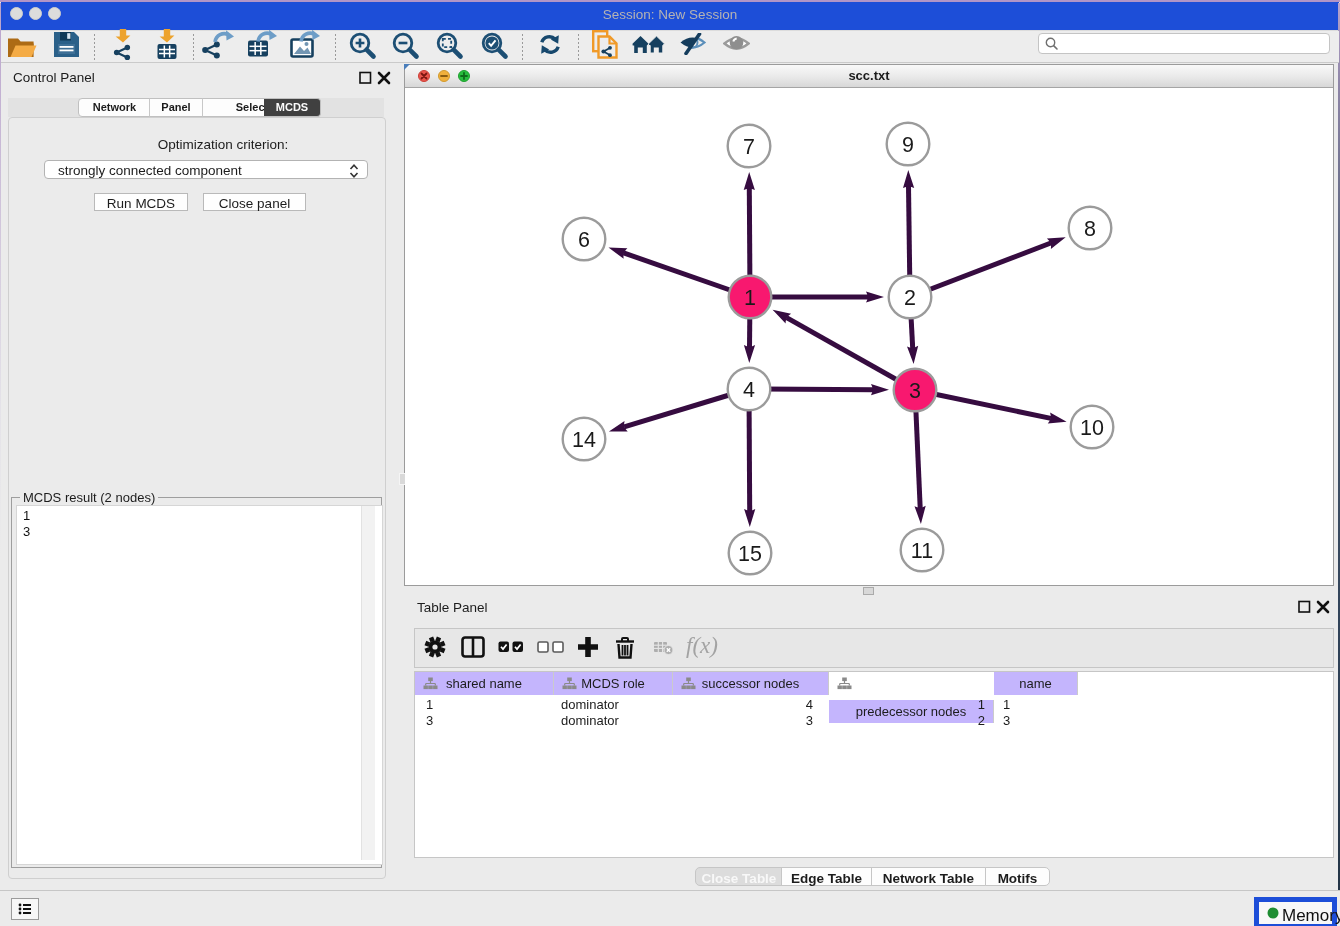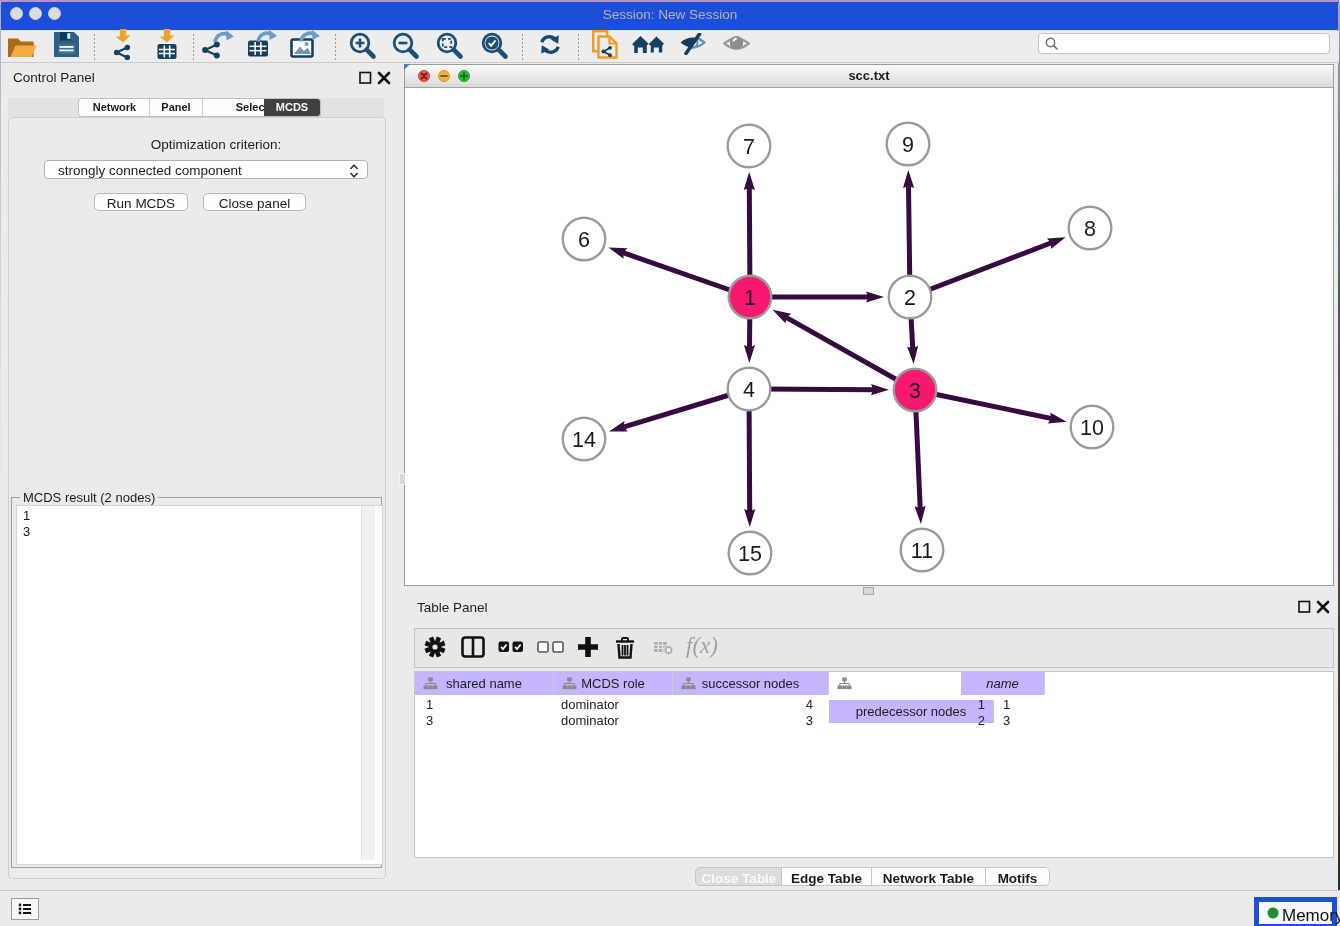--- a/index.html
+++ b/index.html
@@ -26,26 +26,26 @@
   #searchbox{position:absolute;left:1037px;top:2px;width:290px;height:19px;
              background:#fff;border:1px solid #c4c4c4;border-radius:4px;}
   
   #cptitle{left:13px;top:70px;font-size:13.5px;color:#1c1c1c;}
   #cpcontent{left:8px;top:117px;width:376px;height:760px;background:#ebebeb;
              border:1px solid #cfcfcf;border-radius:4px;}
   #tabband{left:8px;top:98px;width:376px;height:19px;background:#e2e2e2;}
   .tab{position:absolute;top:98px;height:15px;background:#fdfdfd;
        border:1px solid #c0c0c0;font-size:11px;color:#1c1c1c;
        text-align:center;padding-top:2px;font-weight:700;}
-  #optlabel{left:8px;top:137px;width:416px;text-align:center;font-size:13.5px;color:#1c1c1c;}
+  #optlabel{left:8px;top:137px;width:416px;text-align:center;font-size:13.5px;color:#1c1c1c;padding-left:7px;}
   #dropdown{left:44px;top:160px;width:309px;height:15px;background:#fff;
             border:1px solid #b3b3b3;border-radius:4px;font-size:13.5px;color:#1c1c1c;
             padding:2px 0 0 13px;}
   .btn{position:absolute;top:193px;height:14px;background:#fefefe;
-       border:1px solid #b9b9b9;border-radius:5px;font-size:13.5px;color:#1c1c1c;
+       border:1px solid #b9b9b9;border-radius:0;font-size:13.5px;color:#1c1c1c;
        text-align:center;padding-top:2px;}
   #fieldset{left:11px;top:497px;width:369px;height:369px;border:1px solid #9e9e9e;}
   #legend{left:20px;top:490px;background:#ebebeb;padding:0 3px;font-size:13px;color:#1c1c1c;}
   #resultarea{left:16px;top:505px;width:359px;height:356px;background:#fff;
               border:1px solid #d6d6d6;font-size:13px;color:#111;line-height:16px;
               padding:2px 0 0 6px;}
   #resscroll{left:361px;top:506px;width:13px;height:354px;background:#f2f2f2;
              border-left:1px solid #e2e2e2;}
   
   #netframe{left:404px;top:64px;width:930px;height:522px;background:#fff;
@@ -365,21 +365,21 @@
     <line x1="9.6" y1="3" x2="9.6" y2="13" stroke="#e7e7e7" stroke-width="1.1"></line>
     <circle cx="15.5" cy="11" r="4.5" fill="#aeaeae" stroke="#e7e7e7" stroke-width="1"></circle>
     <path d="M13.8 9.3 l3.4 3.4 M17.2 9.3 l-3.4 3.4" stroke="#fff" stroke-width="1.4"></path>
   </svg>
 <div class="abs" style="left:686px;top:633px;font-family:'Liberation Serif',serif;font-style:italic;font-size:23px;color:#a3a3a3;">f(x)</div>
 <div class="abs" id="tablebox">
   <div class="th" style="left:0;width:139px;">shared name</div>
   <div class="th" style="left:139px;width:119px;">MCDS role</div>
   <div class="th" style="left:258px;width:156px;">successor nodes</div>
   <div class="th" style="left:414px;width:165px;margin-top:28px;">predecessor nodes</div>
-  <div class="th" style="left:546px;width:84px;font-style:italic;">name</div>
+  <div class="th" style="left:579px;width:84px;">name</div>
   <svg class="abs" style="left:8px;top:5px" width="15" height="13" viewBox="0 0 15 13">
       <rect x="5.2" y="0.5" width="4.6" height="3.6" fill="#8a8a8a"></rect>
       <path d="M7.5 4 V6.5 M2.7 6.5 H12.3 M2.7 6.5 V8.5 M12.3 6.5 V8.5" stroke="#8a8a8a" stroke-width="1.2" fill="none"></path>
       <rect x="0.5" y="8.5" width="4.4" height="3.6" fill="#8a8a8a"></rect>
       <rect x="10.1" y="8.5" width="4.4" height="3.6" fill="#8a8a8a"></rect>
       <rect x="5.2" y="8.5" width="4.6" height="3.6" fill="#8a8a8a"></rect>
     </svg>
     <svg class="abs" style="left:147px;top:5px" width="15" height="13" viewBox="0 0 15 13">
       <rect x="5.2" y="0.5" width="4.6" height="3.6" fill="#8a8a8a"></rect>
       <path d="M7.5 4 V6.5 M2.7 6.5 H12.3 M2.7 6.5 V8.5 M12.3 6.5 V8.5" stroke="#8a8a8a" stroke-width="1.2" fill="none"></path>

